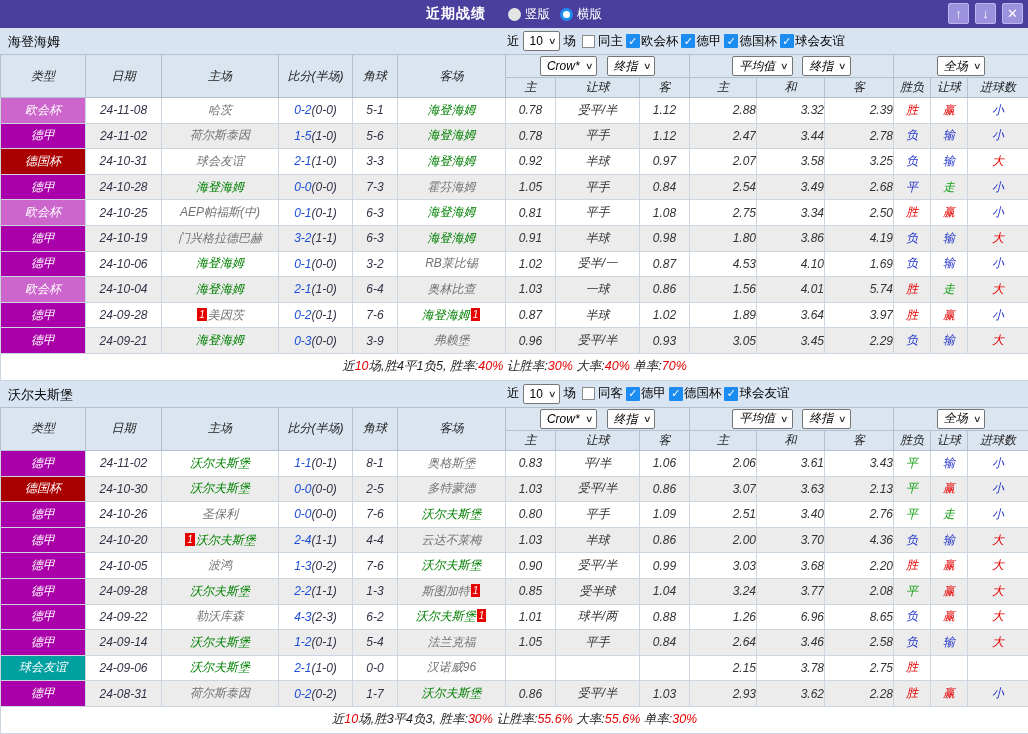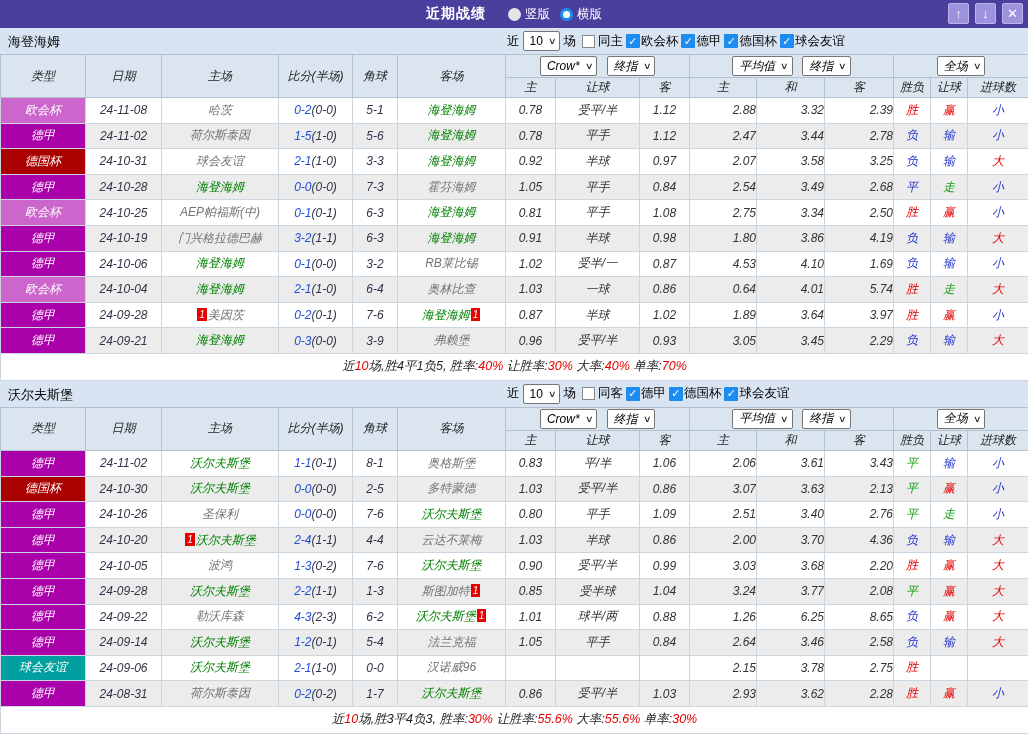--- a/index.html
+++ b/index.html
@@ -293,21 +293,21 @@
         <tr>
           <td class="lg" style="background: rgb(204, 102, 204);">欧会杯</td>
           <td class="dt">24-10-04</td>
           <td class="tm"><span class="tg">海登海姆</span></td>
           <td class="sc"><span class="s1">2-1</span><span class="s2">(1-0)</span></td>
           <td class="cn">6-4</td>
           <td class="tm"><span class="tk">奥林比查</span></td>
           <td class="od">1.03</td>
           <td class="od">一球</td>
           <td class="od">0.86</td>
-          <td class="av">0.64</td>
+          <td class="av">1.56</td>
           <td class="av">4.01</td>
           <td class="av">5.74</td>
           <td class="rs r">胜</td>
           <td class="rs g">走</td>
           <td class="rs r">大</td>
         </tr>
         <tr>
           <td class="lg" style="background: rgb(170, 0, 170);">德甲</td>
           <td class="dt">24-09-28</td>
           <td class="tm"><span class="red1">1</span><span class="tk">美因茨</span></td>
@@ -548,21 +548,21 @@
           <td class="lg" style="background: rgb(170, 0, 170);">德甲</td>
           <td class="dt">24-09-22</td>
           <td class="tm"><span class="tk">勒沃库森</span></td>
           <td class="sc"><span class="s1">4-3</span><span class="s2">(2-3)</span></td>
           <td class="cn">6-2</td>
           <td class="tm"><span class="tg">沃尔夫斯堡</span><span class="red1">1</span></td>
           <td class="od">1.01</td>
           <td class="od">球半/两</td>
           <td class="od">0.88</td>
           <td class="av">1.26</td>
-          <td class="av">6.25</td>
+          <td class="av">6.96</td>
           <td class="av">8.65</td>
           <td class="rs b">负</td>
           <td class="rs r">赢</td>
           <td class="rs r">大</td>
         </tr>
         <tr>
           <td class="lg" style="background: rgb(170, 0, 170);">德甲</td>
           <td class="dt">24-09-14</td>
           <td class="tm"><span class="tg">沃尔夫斯堡</span></td>
           <td class="sc"><span class="s1">1-2</span><span class="s2">(0-1)</span></td>

